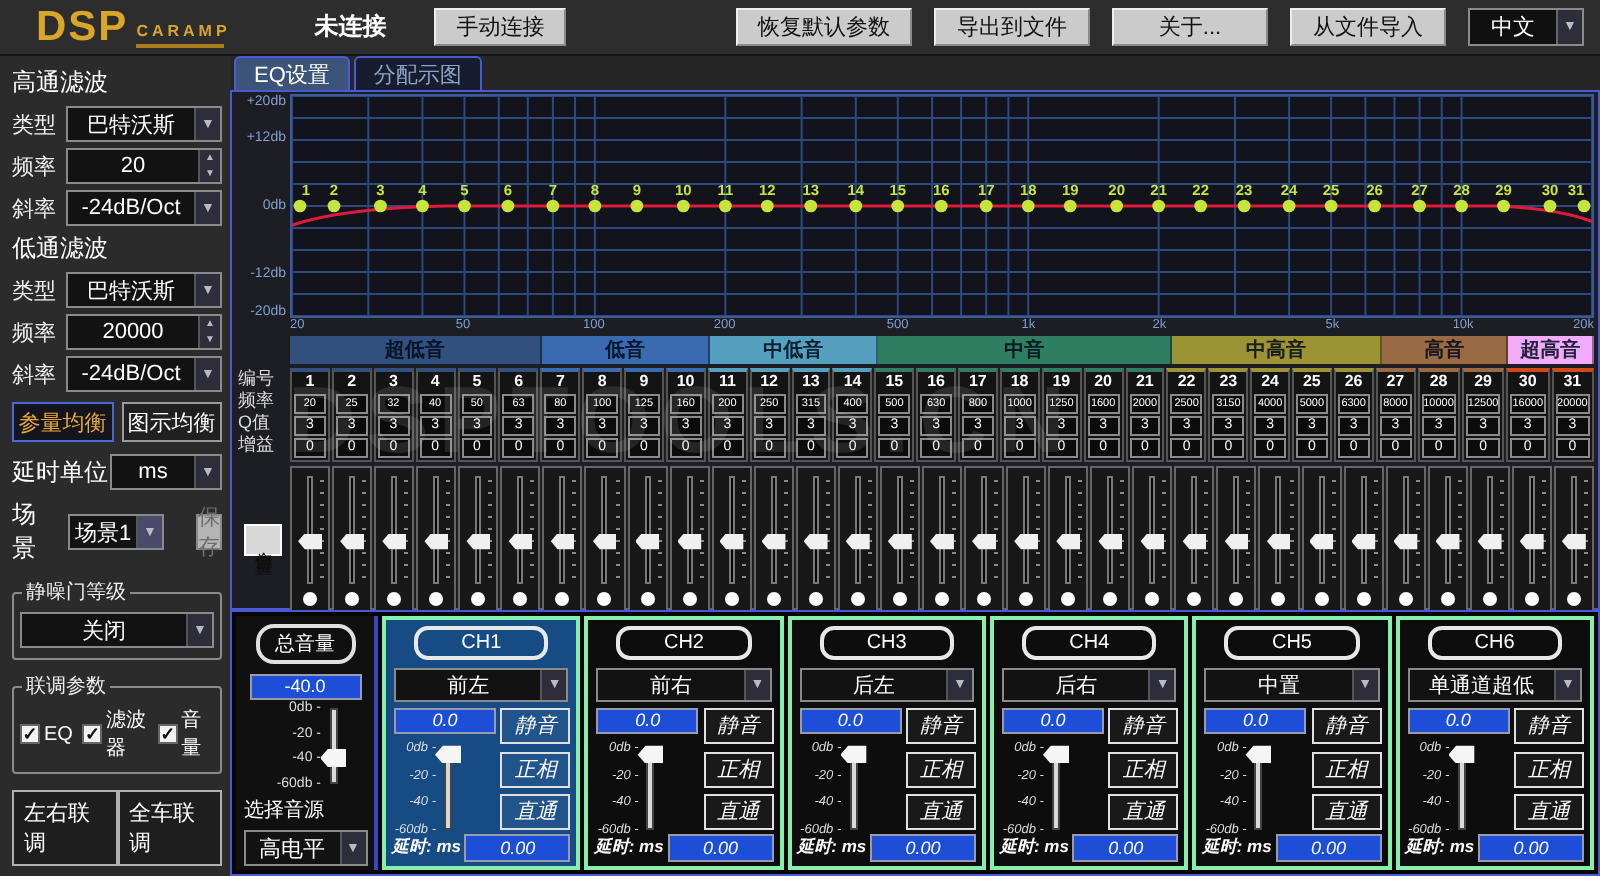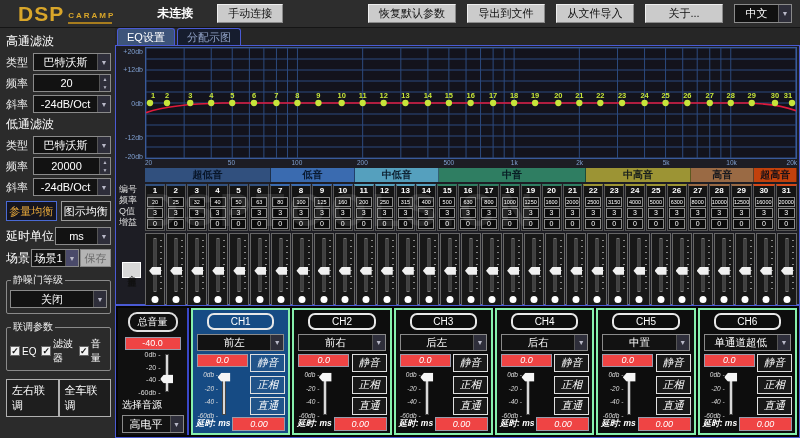--- a/index.html
+++ b/index.html
@@ -43,21 +43,21 @@
     flex-direction:column; }
   .spin .spin-arrows span { flex:1; font-size:5px; color:#b9b9c8; display:flex; align-items:center; justify-content:center; }
   .eq-mode-row { display:flex; gap:4px; margin:5px 0 4px; }
   .eq-mode-row .mode-btn { flex:1; height:20px; display:flex; align-items:center; justify-content:center;
     font-size:11px; background:#15151e; }
   .mode-btn.active { border:1px solid #4a6ad4; color:#e8a93a; }
   .mode-btn.idle { border:1px solid #9a9a9a; color:#fff; background:#202020; }
   .unit-row { display:flex; align-items:center; margin:6px 0 3px; }
   .unit-row .u-lbl { flex:1; font-size:12px; }
   .unit-row .dd { flex:0 0 56px; }
-  .scene-row { display:flex; align-items:center; gap:1px; margin:4px 0 2px; }
+  .scene-row { display:flex; align-items:center; gap:16px; margin:4px 0 2px; }
   .scene-row .s-lbl { font-size:12px; }
   .scene-row .dd { flex:0 0 48px; }
   .scene-row .dd .dd-arrow { background:#4a4a6a; }
   .save-btn { flex:1; height:18px; background:#b4b4b4; color:#6d6d6d; font-size:11px;
     border:1px solid #8a8a8a; display:flex; align-items:center; justify-content:center; }
   fieldset { border:1px solid #8a8a8a; border-radius:2px; margin:6px 0 2px; padding:3px 3px 5px; }
   fieldset legend { font-size:10px; padding:0 2px; margin-left:1px; color:#eee; }
   .chk-row { display:flex; align-items:center; gap:2px; font-size:10px; }
   .chk { width:10px; height:10px; background:#f2f2f2; border:1px solid #666; color:#111;
     font-size:9px; line-height:9px; text-align:center; font-weight:bold; }
@@ -118,21 +118,21 @@
 
   .watermark { position:absolute; left:28px; top:136px; font-size:47px; font-weight:bold;
     letter-spacing:5px; color:rgba(210,210,210,0.13); pointer-events:none; white-space:nowrap; }
 
   
   .bottom { position:absolute; top:277px; left:0; right:0; bottom:0; background:#060606;
     border:1px solid #4a5ad4; display:flex; padding:2px; gap:2px; }
   .master { width:71px; background:#101010; display:flex; flex-direction:column; align-items:center;
     border-right:2px solid #3947c8; padding:2px; }
   .master-title { border:2px solid #e0e0e0; border-radius:9px; padding:1px 8px; font-size:10px; margin-top:2px; }
-  .valbox { border:1px solid #9a9aaa; background:#ef4444; text-align:center; font-size:9px;
+  .valbox { border:1px solid #9a9aaa; background:#1d4ed8; text-align:center; font-size:9px;
     color:#fff; height:13px; line-height:11px; }
   .master-val { width:56px; margin-top:5px; }
   .vslider { display:flex; margin-top:4px; }
   .vslider .scale { position:relative; width:26px; }
   .vslider .scale span { position:absolute; right:2px; font-size:7px; color:#ddd; transform:translateY(-50%); }
   .vslider .scale span::after { content:" -"; }
   .vslider .track { width:4px; background:#d9d9d9; border:1px solid #444; position:relative; margin-left:2px; }
   .vslider .handle { position:absolute; left:50%; width:13px; height:9px; transform:translate(-50%,-50%);
     background:#f5f5f5; clip-path:polygon(0 50%, 30% 0, 100% 0, 100% 100%, 30% 100%); }
   .master .vslider { height:52px; }
@@ -171,22 +171,22 @@
       <span class="logo-side">
         <span class="logo-sub">CARAMP</span>
         <span class="logo-tagline"></span>
       </span>
     </div>
     <span class="status">未连接</span>
     <span class="btn-light connect-btn">手动连接</span>
     <div class="topbar-right">
       <span class="btn-light">恢复默认参数</span>
       <span class="btn-light">导出到文件</span>
+      <span class="btn-light">关于...</span>
       <span class="btn-light">从文件导入</span>
-      <span class="btn-light">关于...</span>
       <div class="lang-dd">
         <span class="dd-text">中文</span>
         <span class="dd-arrow">▼</span>
       </div>
     </div>
   </div>
 
   <div class="sidebar">
     <div class="sb-title">高通滤波</div>
     <div class="fld">
@@ -428,21 +428,21 @@
           <span style="left: 89.9657%;">10k</span>
           <span style="left: 100%; transform: translateX(-100%);">20k</span>
         </div>
       <div class="band-row">
           <div class="band-group" style="flex-grow: 6; flex-basis: 0px; background: rgb(49, 80, 126);">超低音</div>
           <div class="band-group" style="flex-grow: 4; flex-basis: 0px; background: rgb(58, 107, 176);">低音</div>
           <div class="band-group" style="flex-grow: 4; flex-basis: 0px; background: rgb(85, 160, 190);">中低音</div>
           <div class="band-group" style="flex-grow: 7; flex-basis: 0px; background: rgb(47, 126, 98);">中音</div>
           <div class="band-group" style="flex-grow: 5; flex-basis: 0px; background: rgb(156, 148, 52);">中高音</div>
           <div class="band-group" style="flex-grow: 3; flex-basis: 0px; background: rgb(154, 106, 68);">高音</div>
-          <div class="band-group" style="flex-grow: 2; flex-basis: 0px; background: #c2410c;">超高音</div>
+          <div class="band-group" style="flex-grow: 2; flex-basis: 0px; background: #f0abfc;">超高音</div>
         </div>
 
       <div class="table-row">
         <div class="rowlabels">
             <span>编号</span>
             <span>频率</span>
             <span>Q值</span>
             <span>增益</span>
           </div>
         <div class="bands">

